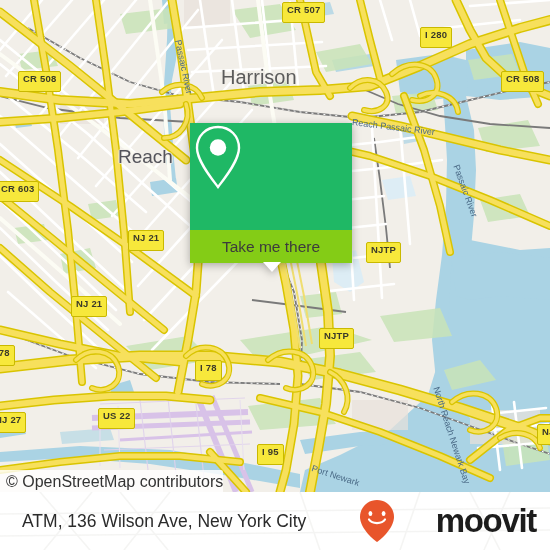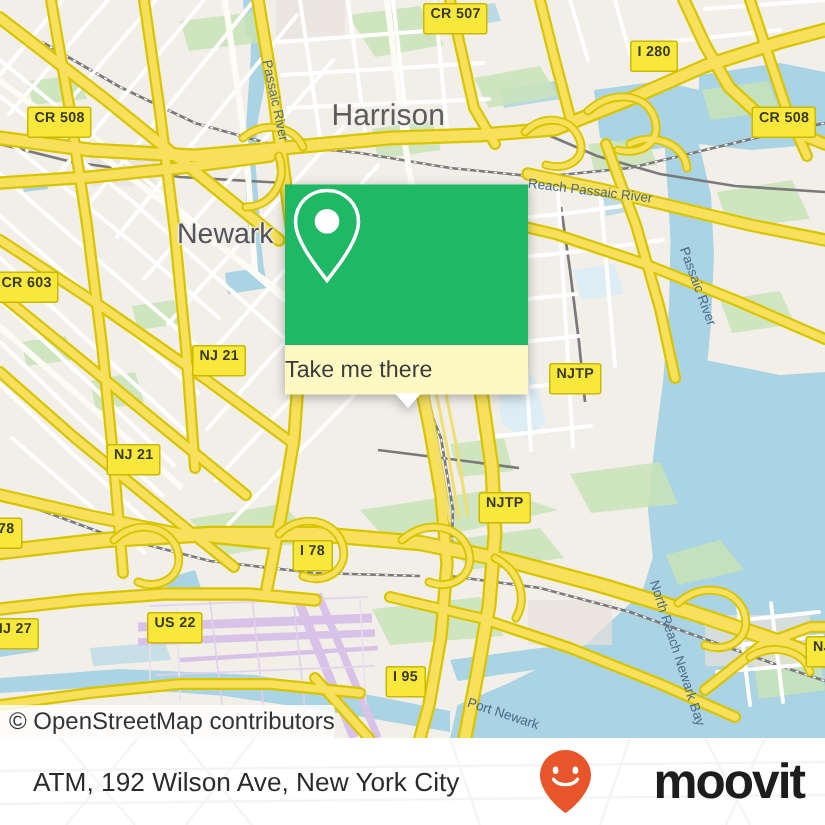--- a/index.html
+++ b/index.html
@@ -82,25 +82,25 @@
     filter: drop-shadow(0 2px 4px rgba(0,0,0,0.30));
   }
   #callout-green {
     background: #1FB865;
     height: 107px;
     display: flex;
     align-items: center;
     justify-content: center;
   }
   #callout-foot {
-    background: #fef9c3;
+    background: #84cc16;
     height: 33px;
     display: flex;
     align-items: center;
-    justify-content: flex-start;
+    justify-content: center;
   }
   #callout-label {
     color: #3c3c3c;
     font-size: 15.5px;
     font-family: "Liberation Sans", sans-serif;
   }
   #callout-tail {
     position: absolute;
     left: 73px;
     top: 139px;
@@ -438,21 +438,21 @@
         </g>
 
         <g stroke="#F0DE70" fill="none" stroke-width="2">
           <path d="M282,250 L292,300 L300,348"></path>
           <path d="M288,248 L298,298 L306,346"></path>
           <path d="M294,246 L304,296 L312,344"></path>
         </g>
       </g>
     </svg>
 
-    <div class="place city" style="left:118px; top:146px;">Newark</div>
+    <div class="place city" style="left:118px; top:146px;">Reach</div>
     <div class="place" style="left:221px; top:66px; font-size:20px;">Harrison</div>
 
     <div class="water-label" style="left:178px; top:35px; transform:rotate(78deg);">Passaic River</div>
     <div class="water-label" style="left:352px; top:117px; transform:rotate(7deg);">Reach Passaic River</div>
     <div class="water-label" style="left:456px; top:160px; transform:rotate(70deg);">Passaic River</div>
     <div class="water-label" style="left:436px; top:382px; transform:rotate(72deg);">North Reach Newark Bay</div>
     <div class="water-label" style="left:312px; top:463px; transform:rotate(18deg);">Port Newark</div>
 
     <div class="shield" style="left:282px; top:2px;">CR 507</div>
     <div class="shield" style="left:420px; top:27px;">I 280</div>
@@ -495,21 +495,21 @@
         <path d="M170,0 L124,58"></path>
         <path d="M0,22 L550,16"></path>
         <path d="M0,44 L550,38"></path>
         <path d="M300,0 L320,58"></path>
         <path d="M420,0 L400,58"></path>
         <path d="M470,0 L500,58"></path>
         <path d="M510,0 L484,58"></path>
       </g>
     </svg>
 
-    <span id="footer-title">ATM, 192 Wilson Ave, New York City</span>
+    <span id="footer-title">ATM, 136 Wilson Ave, New York City</span>
 
     <div id="brand">
       <svg width="38" height="44" viewBox="0 0 38 44">
         <path d="M19 1 C9.6 1 2 8.5 2 17.8 C2 28.5 13.6 39.5 19 43 C24.4 39.5 36 28.5 36 17.8 C36 8.5 28.4 1 19 1 Z" fill="#E8552B"></path>
         <ellipse cx="12.4" cy="14.5" rx="1.9" ry="2.5" fill="#ffffff"></ellipse>
         <ellipse cx="25.6" cy="14.5" rx="1.9" ry="2.5" fill="#ffffff"></ellipse>
         <path d="M11 20.5 C14 25.2 24 25.2 27 20.5" fill="none" stroke="#ffffff" stroke-width="2.2" stroke-linecap="round"></path>
       </svg>
       <span id="brand-text">moovit</span>
     </div>

